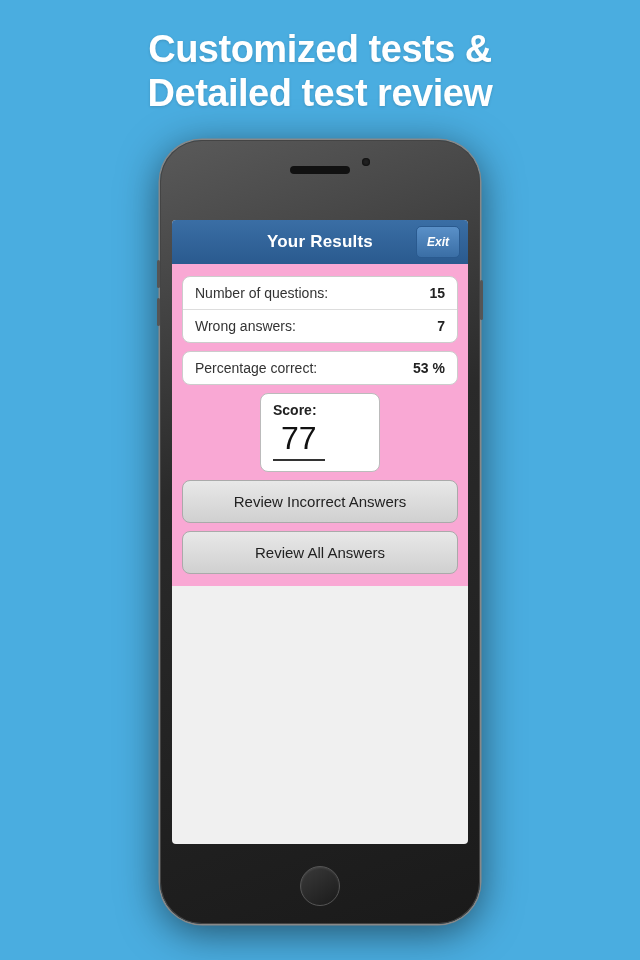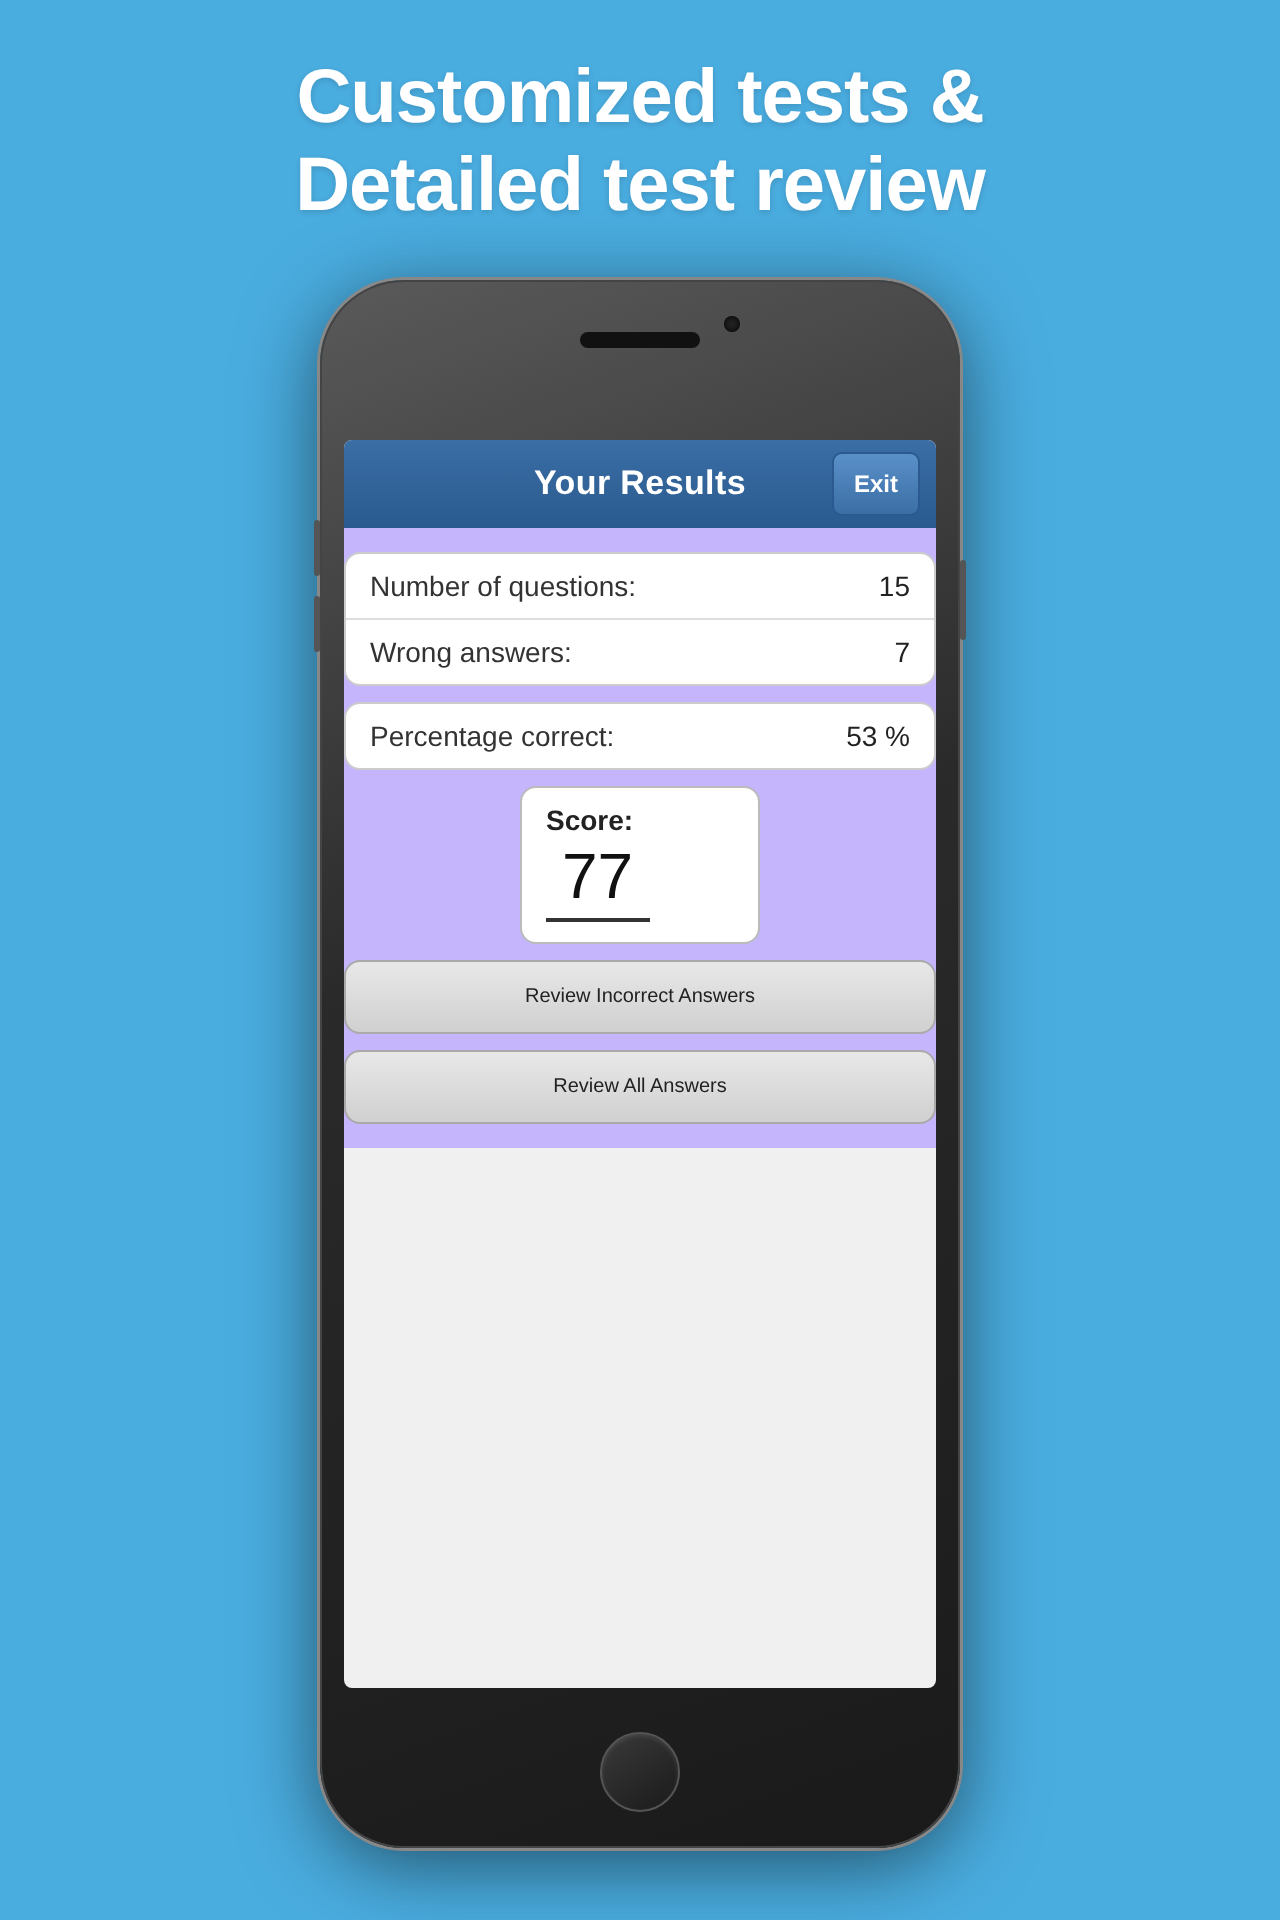--- a/index.html
+++ b/index.html
@@ -141,25 +141,26 @@
       top: 50%;
       transform: translateY(-50%);
       background: linear-gradient(180deg, #5a90c8 0%, #3a6ea5 100%);
       border: 1px solid #2a5a8f;
       border-radius: 5px;
       color: white;
       font-size: 12px;
       font-weight: 600;
       padding: 8px 10px;
       cursor: pointer;
+      font-style: italic;
     }
 
     .screen-body {
-      background: #c4b5fd;
-      padding: 12px 0;
+      background: #f9a8d4;
+      padding: 12px 10px;
     }
 
     
     .results-table {
       background: white;
       border: 1px solid #ccc;
       border-radius: 8px;
       overflow: hidden;
       margin-bottom: 8px;
     }
@@ -176,21 +177,21 @@
 
     .result-row:last-child {
       border-bottom: none;
     }
 
     .result-label {
       color: #333;
     }
 
     .result-value {
-      font-weight: 400;
+      font-weight: 700;
       color: #222;
     }
 
     .results-table-single {
       background: white;
       border: 1px solid #ccc;
       border-radius: 8px;
       overflow: hidden;
       margin-bottom: 8px;
     }
@@ -224,21 +225,21 @@
     }
 
     
     .action-btn {
       display: block;
       width: 100%;
       background: linear-gradient(180deg, #e8e8e8 0%, #d0d0d0 100%);
       border: 1px solid #aaa;
       border-radius: 8px;
       padding: 12px;
-      font-size: 10px;
+      font-size: 15px;
       font-weight: 500;
       color: #222;
       text-align: center;
       margin-bottom: 8px;
       cursor: pointer;
     }
 
     .action-btn:last-child {
       margin-bottom: 0;
     }

